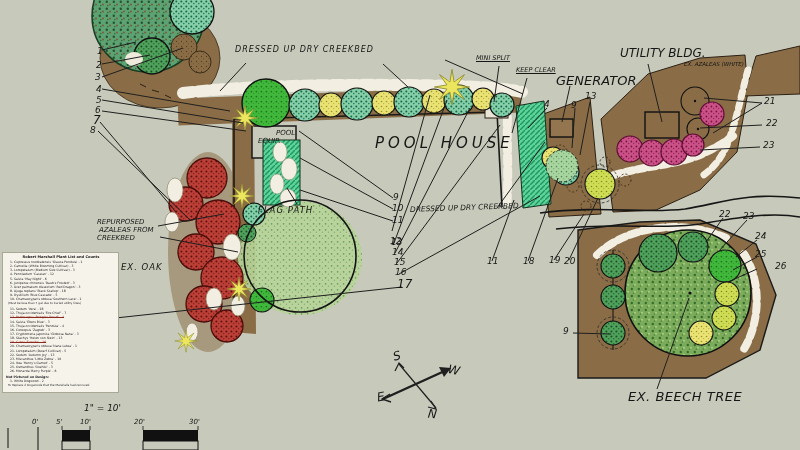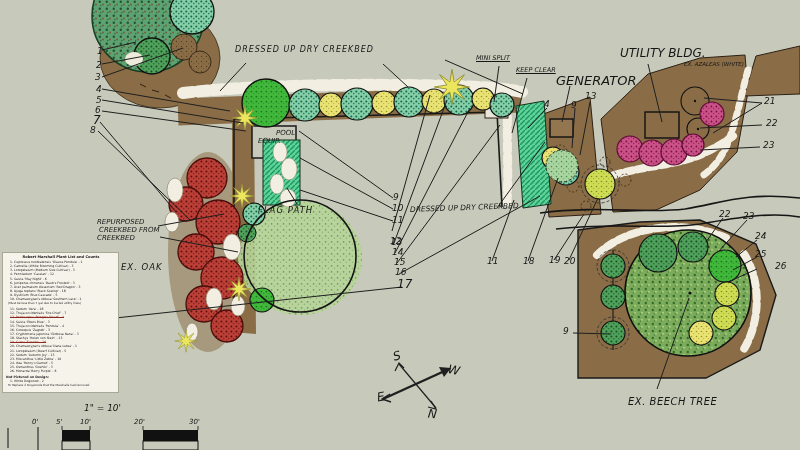--- a/index.html
+++ b/index.html
@@ -266,28 +266,29 @@
   </g>
 </svg>
 
 <div class="lbl" style="left:235px;top:46px;font-size:8px;letter-spacing:1px;">DRESSED UP DRY CREEKBED</div>
 <div class="lbl" style="left:410px;top:204px;font-size:7.5px;transform:rotate(-2deg);">DRESSED UP DRY CREEKBED</div>
 <div class="lbl" style="left:476px;top:55px;font-size:6.5px;text-decoration:underline;">MINI SPLIT</div>
 <div class="lbl" style="left:516px;top:67px;font-size:6.5px;text-decoration:underline;">KEEP CLEAR</div>
 <div class="lbl" style="left:556px;top:74px;font-size:13px;">GENERATOR</div>
 <div class="lbl" style="left:620px;top:47px;font-size:12px;">UTILITY BLDG.</div>
 <div class="lbl" style="left:684px;top:62px;font-size:5.5px;">EX. AZALEAS (WHITE)</div>
+<div class="lbl" style="left:375px;top:136px;font-size:15px;letter-spacing:4px;">POOL HOUSE</div>
 <div class="lbl" style="left:276px;top:130px;font-size:7px;">POOL</div>
 <div class="lbl" style="left:258px;top:138px;font-size:7px;">EQUIP.</div>
 <div class="lbl" style="left:258px;top:206px;font-size:8.5px;letter-spacing:1px;">FLAG PATH</div>
 <div class="lbl" style="left:97px;top:219px;font-size:7px;">REPURPOSED</div>
-<div class="lbl" style="left:99px;top:227px;font-size:7px;">CREEKBED FROM</div>
+<div class="lbl" style="left:99px;top:227px;font-size:7px;">AZALEAS FROM</div>
 <div class="lbl" style="left:97px;top:235px;font-size:7px;">CREEKBED</div>
 <div class="lbl" style="left:121px;top:263px;font-size:8.5px;letter-spacing:1px;">EX. OAK</div>
-<div class="lbl" style="left:628px;top:390px;font-size:10px;letter-spacing:0.5px;margin-top:7px;">EX. BEECH TREE</div>
+<div class="lbl" style="left:628px;top:390px;font-size:13px;letter-spacing:0.5px;">EX. BEECH TREE</div>
 <div class="lbl" style="left:84px;top:404px;font-size:9px;">1" = 10'</div>
 
 <div class="num" style="left:97px;top:46px;">1</div>
 <div class="num" style="left:96px;top:60px;">2</div>
 <div class="num" style="left:95px;top:72px;">3</div>
 <div class="num" style="left:96px;top:84px;">4</div>
 <div class="num" style="left:96px;top:95px;">5</div>
 <div class="num" style="left:95px;top:105px;">6</div>
 <div class="num big" style="left:93px;top:113px;">7</div>
 <div class="num" style="left:90px;top:125px;">8</div>

